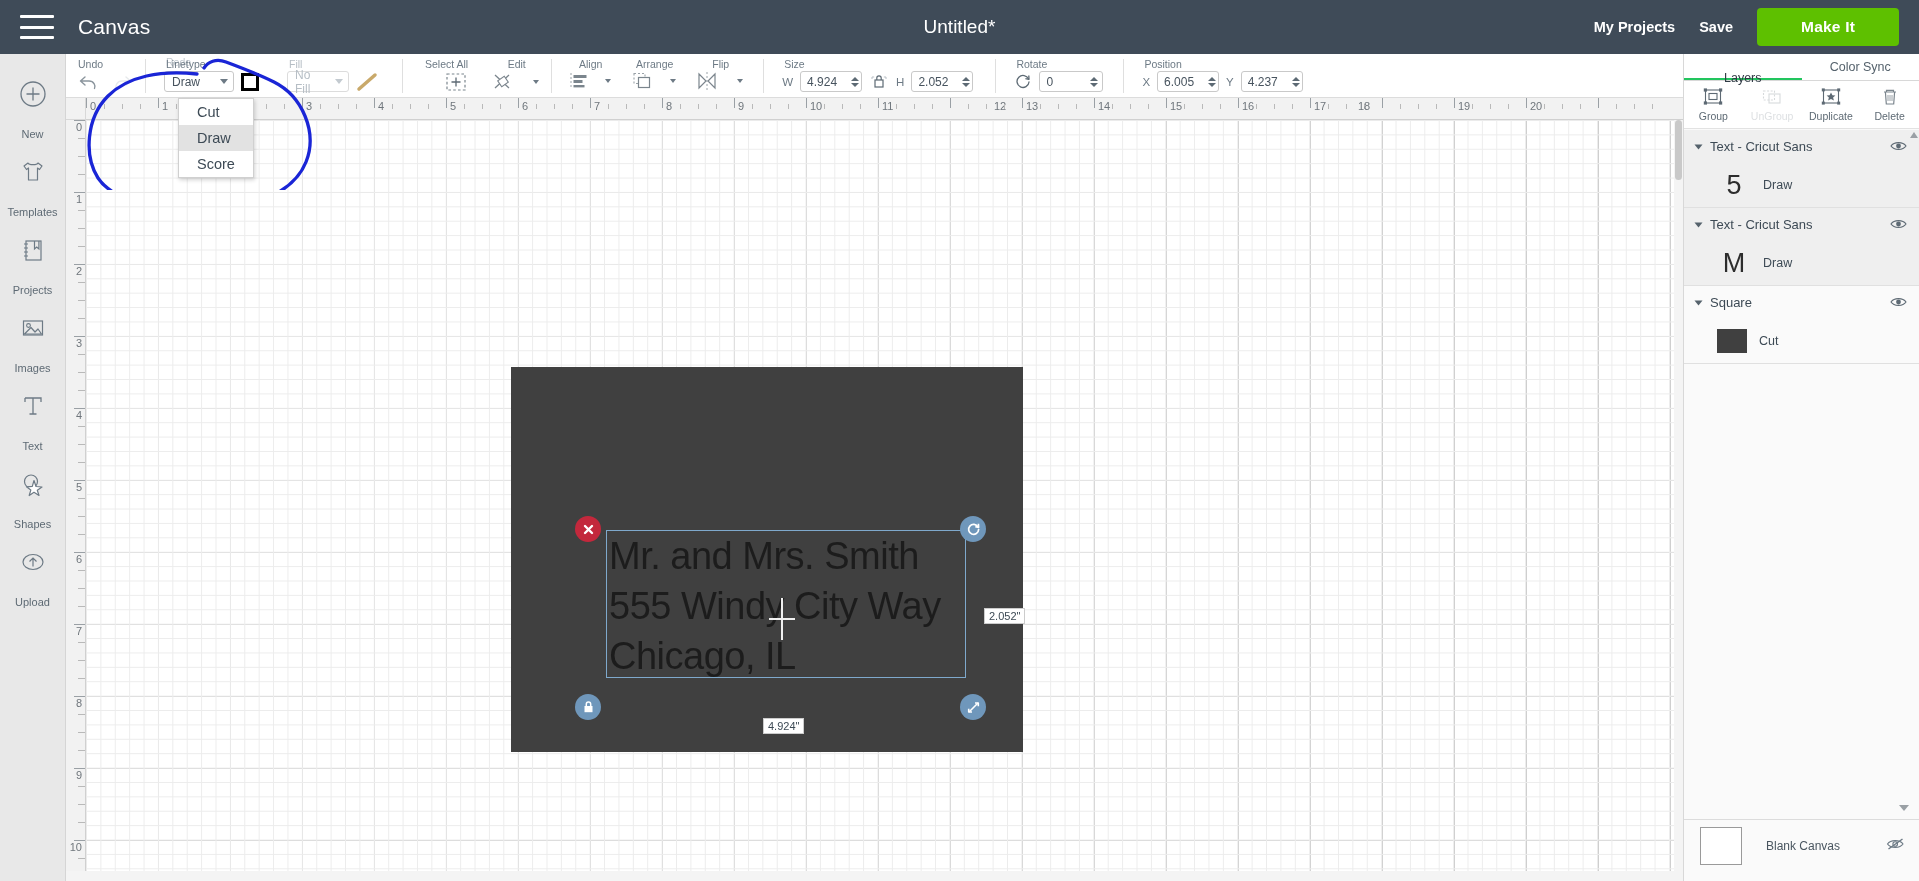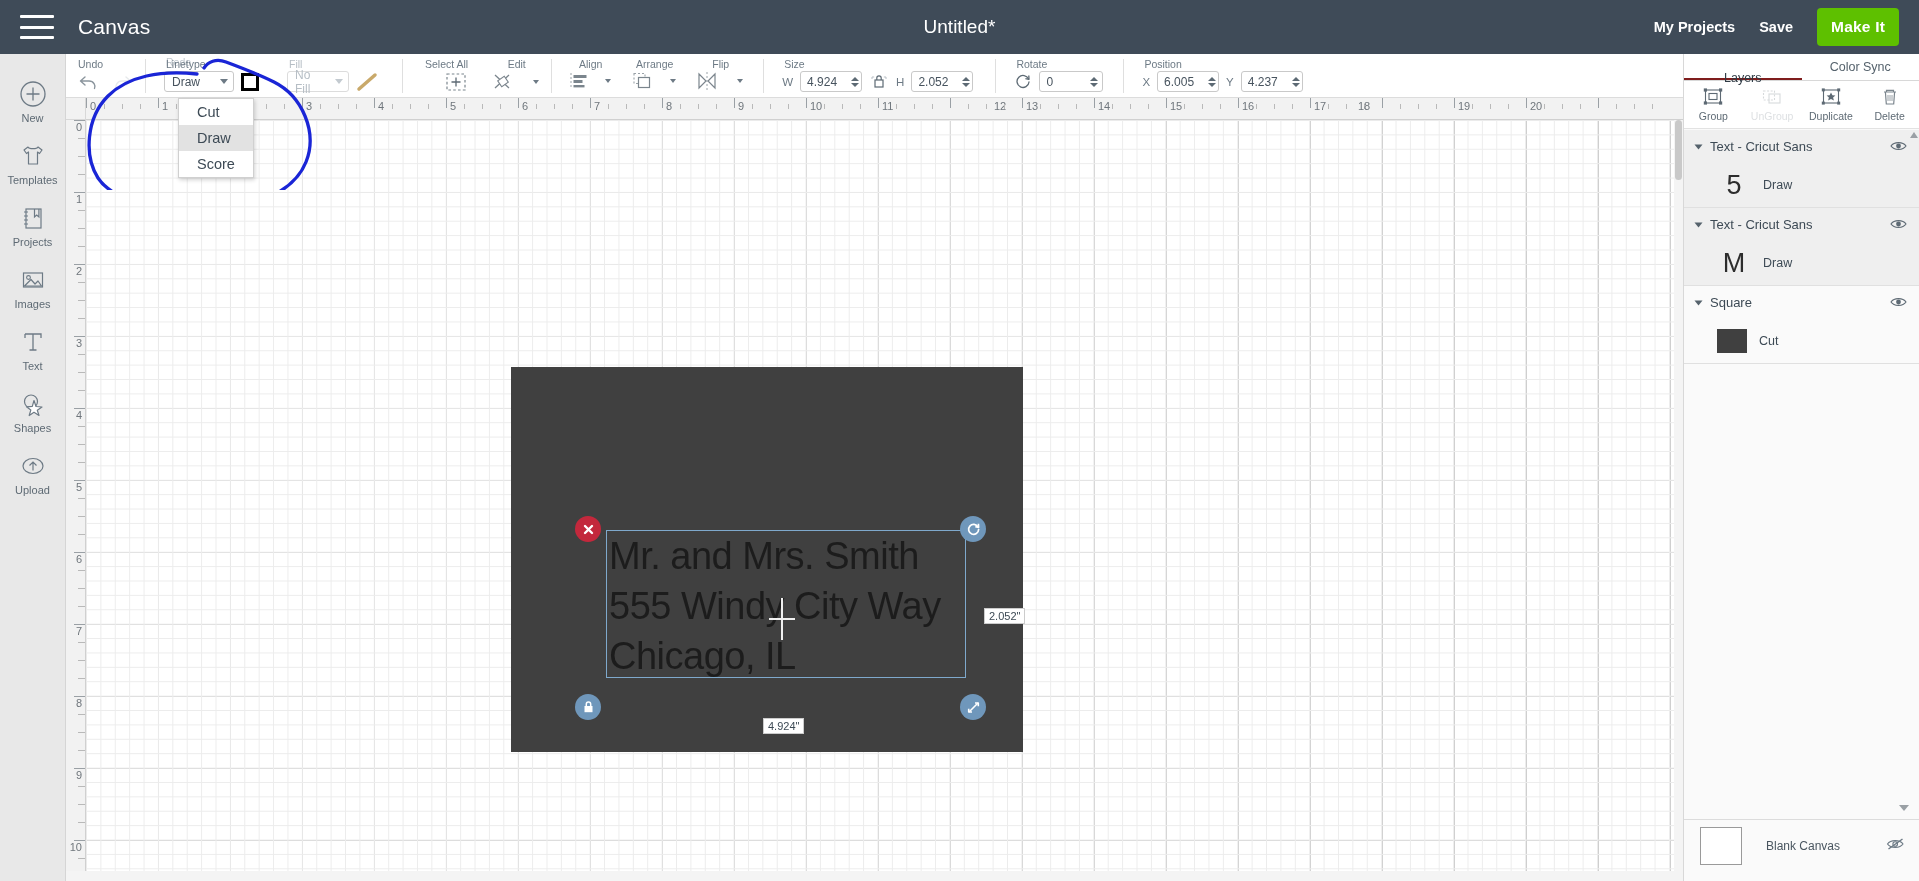--- a/index.html
+++ b/index.html
@@ -30,36 +30,36 @@
     position: absolute; left: 0; right: 0; text-align: center;
     color: #ffffff; font-size: 19px; pointer-events: none;
   }
   #header-right {
     margin-left: auto; display: flex; align-items: center; gap: 24px;
     padding-right: 20px;
   }
   #header-right .hlink { color:#fff; font-size:14.5px; font-weight:bold; cursor:pointer; }
   #make-it-btn {
     background:#5ec000; color:#fff; font-size:15.5px; font-weight:bold;
-    border:none; border-radius:4px; padding: 10px 14px; cursor:pointer;
+    border:none; border-radius:4px; padding: 10px 44px; cursor:pointer;
     letter-spacing:.2px;
   }
 
   
   #left-sidebar {
     position:absolute; left:0; top:54px; width:66px; height:827px;
     background:#e8e8e8; border-right:1px solid #d5d5d5;
     padding-top: 14px;
   }
   .side-item {
     display:flex; flex-direction:column; align-items:center;
     padding: 11px 0 6px; cursor:pointer; user-select:none;
   }
   .side-item .side-ico { width:30px; height:30px; display:block; }
-  .side-item .side-lbl { font-size:11px; color:#5e6a74; margin-top:3px; }
+  .side-item .side-lbl { font-size:11px; color:#5e6a74; margin-top:19px; }
 
   
   #toolbar {
     position:absolute; left:66px; top:54px; width:1617px; height:44px;
     background:#ffffff; border-bottom:1px solid #dcdcdc;
     display:flex; align-items:flex-start;
   }
   .tb-group { display:flex; flex-direction:column; height:44px; padding: 4px 10px 0 10px; position:relative; }
   .tb-group > .tb-head { font-size:10.5px; color:#6d7a85; margin-bottom:1px; padding-left:2px; }
   .tb-group > .tb-head.dim { color:#b6bec5; }
@@ -179,21 +179,21 @@
   #vscroll-canvas .thumb { position:absolute; top:0; left:1px; width:7px; height:60px; background:#c9c9c9; border-radius:4px; }
 
   
   #right-panel {
     position:absolute; right:0; top:54px; width:236px; height:827px;
     background:#fafafa; border-left:1px solid #d8d8d8;
   }
   #panel-tabs { display:flex; height:27px; border-bottom:1px solid #d8d8d8; background:#fff; }
   .ptab { flex:1; display:flex; align-items:center; justify-content:center;
           font-size:12.5px; color:#55626c; cursor:pointer; }
-  .ptab.active { border-bottom:2px solid #7f1d1d; color:#2f3a44;margin-top:24px; }
+  .ptab.active { border-bottom:2px solid #22c55e; color:#2f3a44;margin-top:24px; }
 
   #panel-actions { display:flex; height:48px; background:#fff; border-bottom:1px solid #e2e2e2; }
   .pact { flex:1; display:flex;flex-direction:column;align-items:center;justify-content:center; cursor:pointer; }
   .pact .pa-lbl { font-size:10.5px; color:#5e6a74; margin-top:3px; }
   .pact.disabled { opacity:.4; cursor:default; }
 
   #layer-list { position:absolute; top:76px; left:0; right:0; bottom:62px; overflow:hidden; }
   .layer-group { border-bottom:1px solid #e0e0e0; }
   .layer-group.shaded { background:#efefef; }
   .lg-head { display:flex; align-items:center; height:33px; padding-left:12px; }

